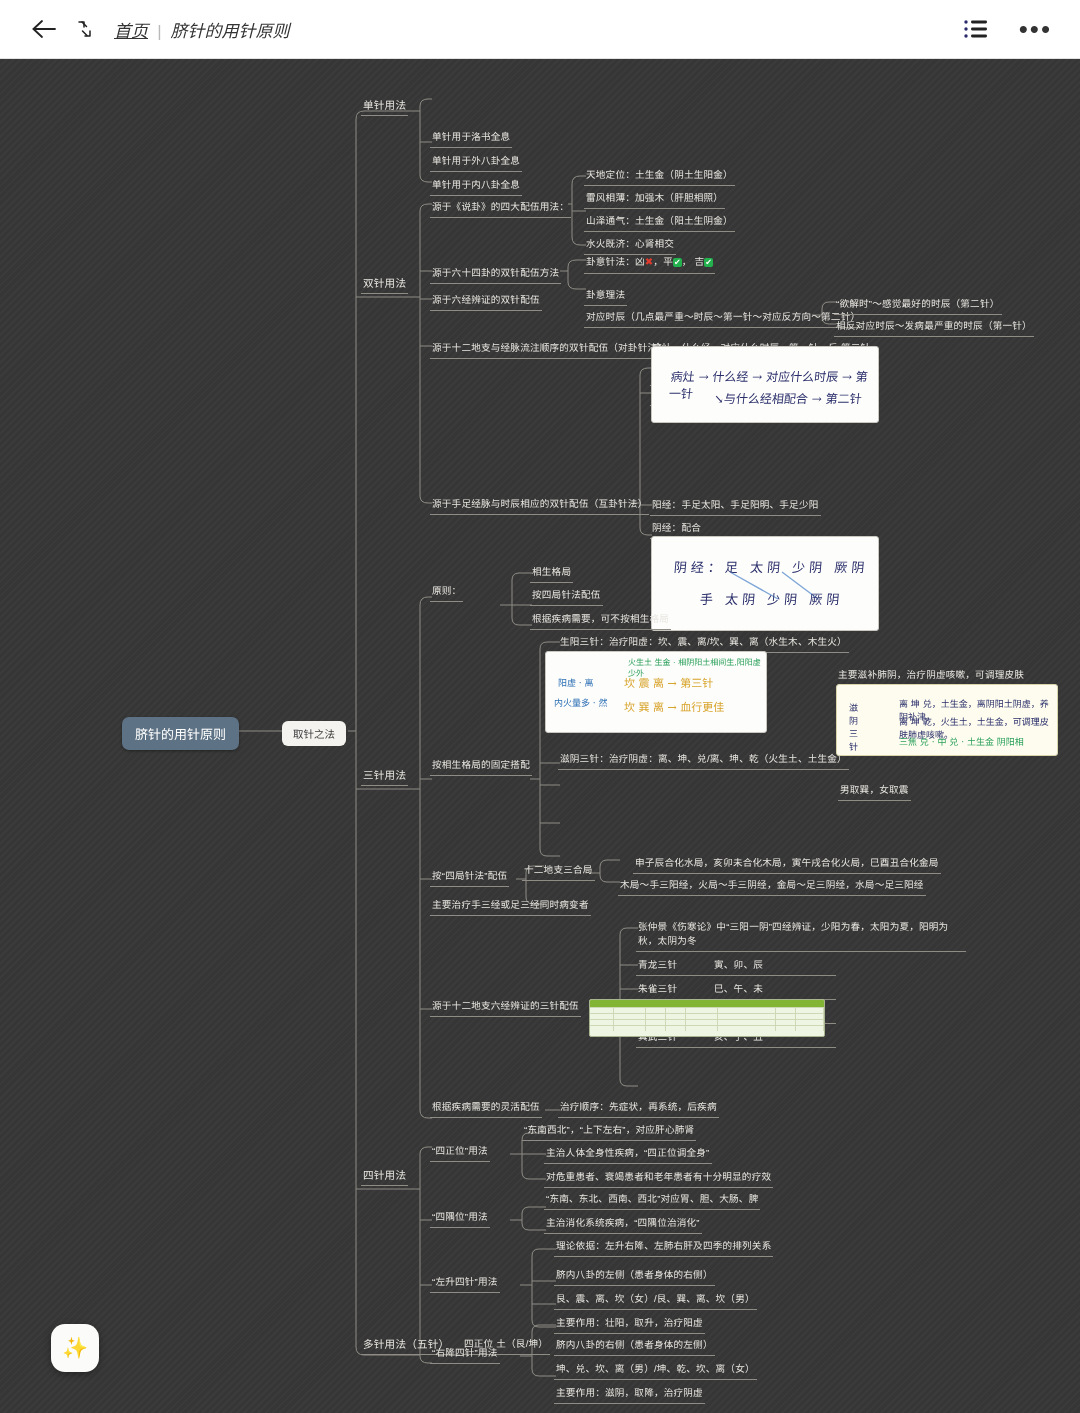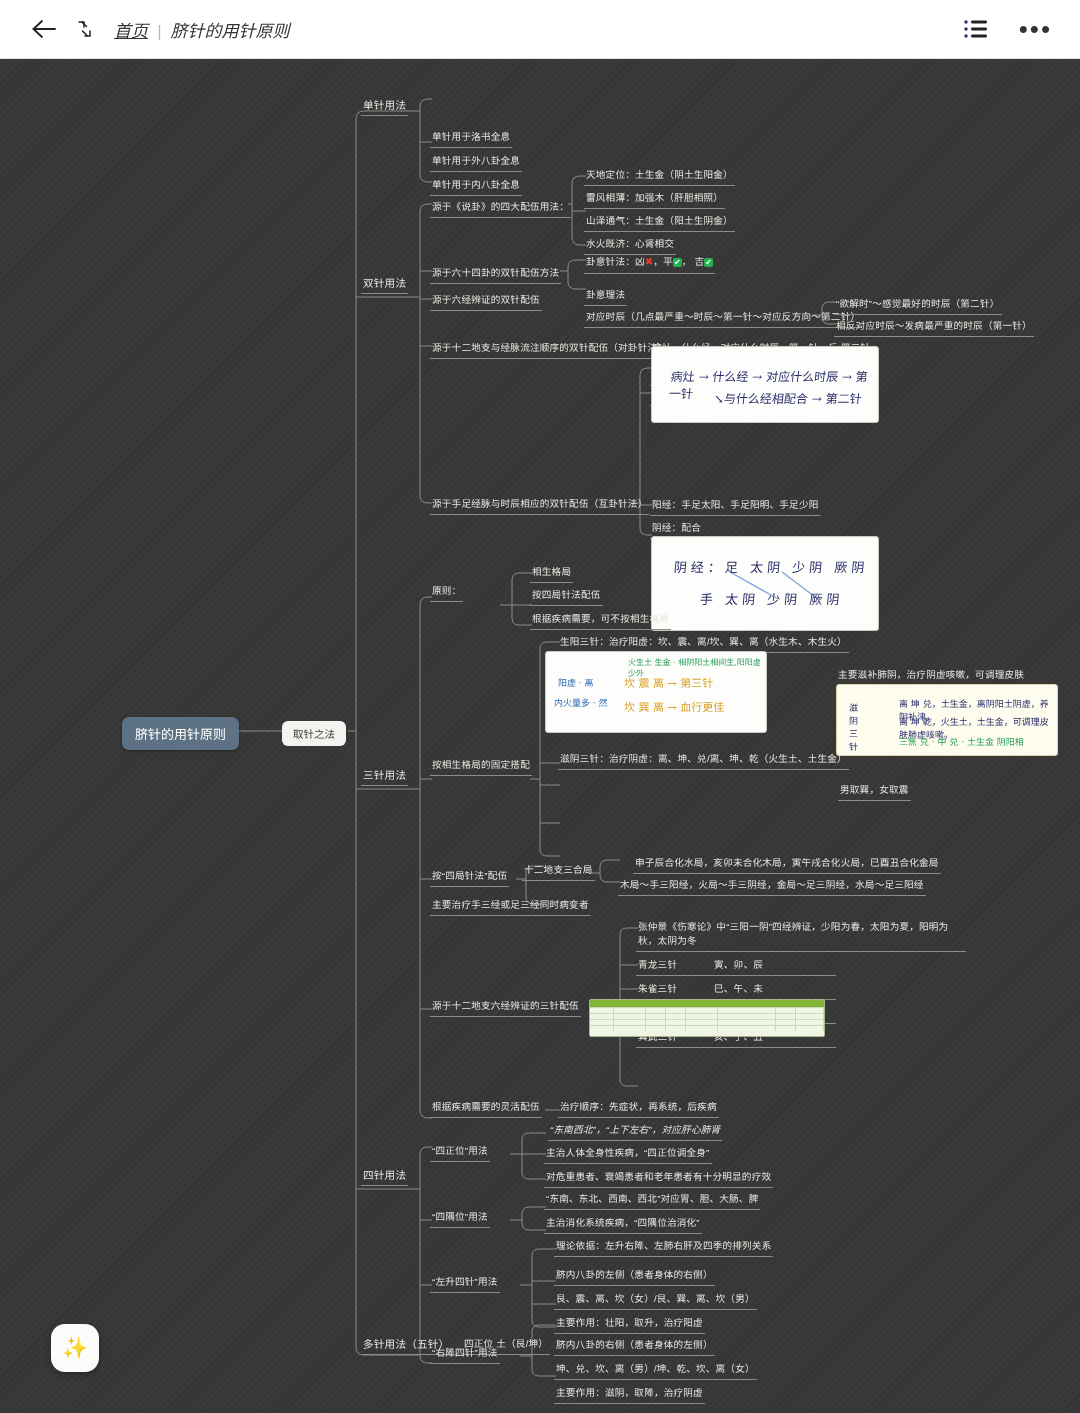--- a/index.html
+++ b/index.html
@@ -428,21 +428,21 @@
         <div class="tbl-cell" style="flex:3"></div>
         <div class="tbl-cell"></div>
         <div class="tbl-cell" style="flex:1.4"></div>
     </div>
   </div>
 
   <div class="node" style="left:430px; top:1040px;">根据疾病需要的灵活配伍</div>
   <div class="node" style="left:558px; top:1040px;">治疗顺序：先症状，再系统，后疾病</div>
 
   <div class="node" style="left:430px; top:1084px;">“四正位”用法</div>
-  <div class="node" style="left:548px; top:1063px;font-style:italic;">“东南西北”，“上下左右”，对应肝心肺肾</div>
+  <div class="node" style="left:522px; top:1063px;">“东南西北”，“上下左右”，对应肝心肺肾</div>
   <div class="node" style="left:544px; top:1086px;">主治人体全身性疾病，“四正位调全身”</div>
   <div class="node" style="left:544px; top:1110px;">对危重患者、衰竭患者和老年患者有十分明显的疗效</div>
 
   <div class="node" style="left:430px; top:1150px;">“四隅位”用法</div>
   <div class="node" style="left:544px; top:1132px;">“东南、东北、西南、西北”对应胃、胆、大肠、脾</div>
   <div class="node" style="left:544px; top:1156px;">主治消化系统疾病，“四隅位治消化”</div>
 
   <div class="node" style="left:430px; top:1215px;">“左升四针”用法</div>
   <div class="node" style="left:554px; top:1179px;">理论依据：左升右降、左肺右肝及四季的排列关系</div>
   <div class="node" style="left:554px; top:1208px;">脐内八卦的左侧（患者身体的右侧）</div>

